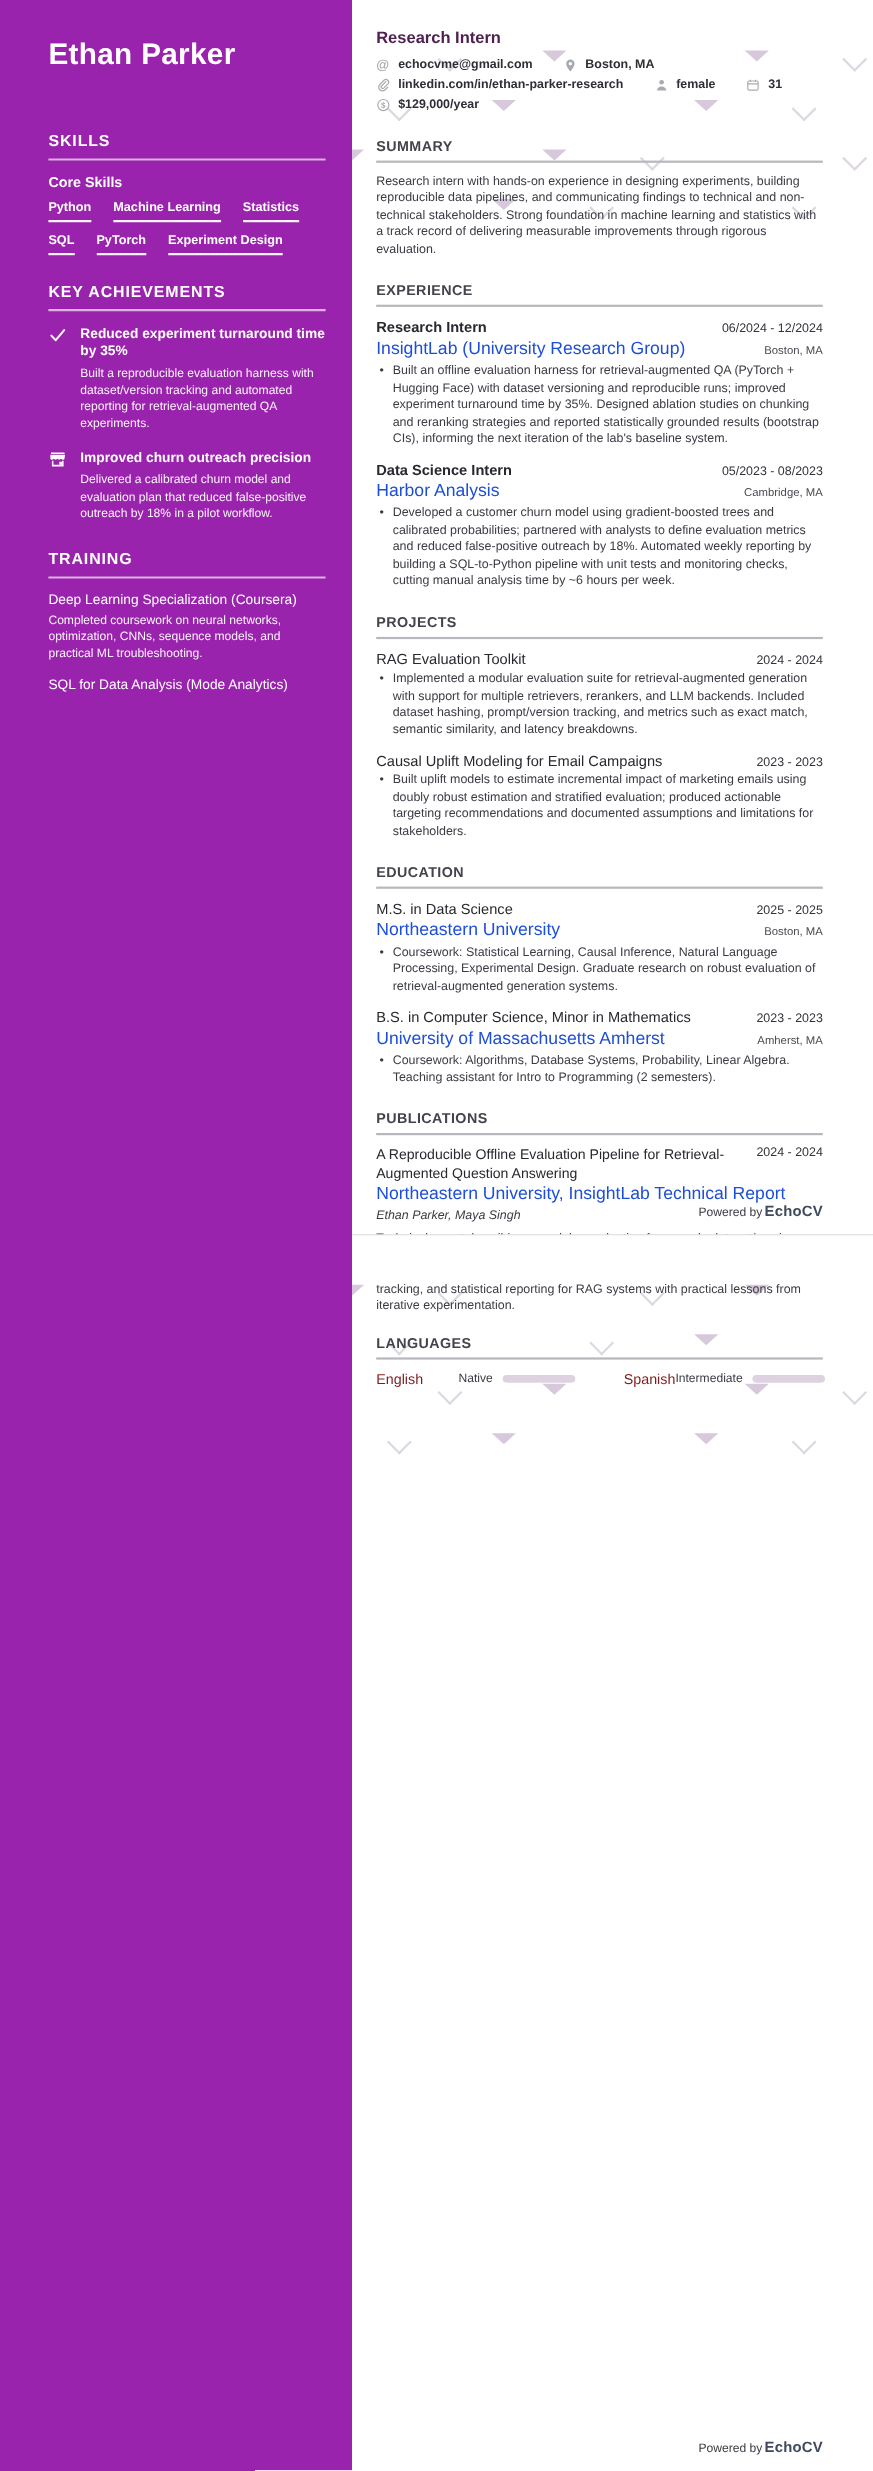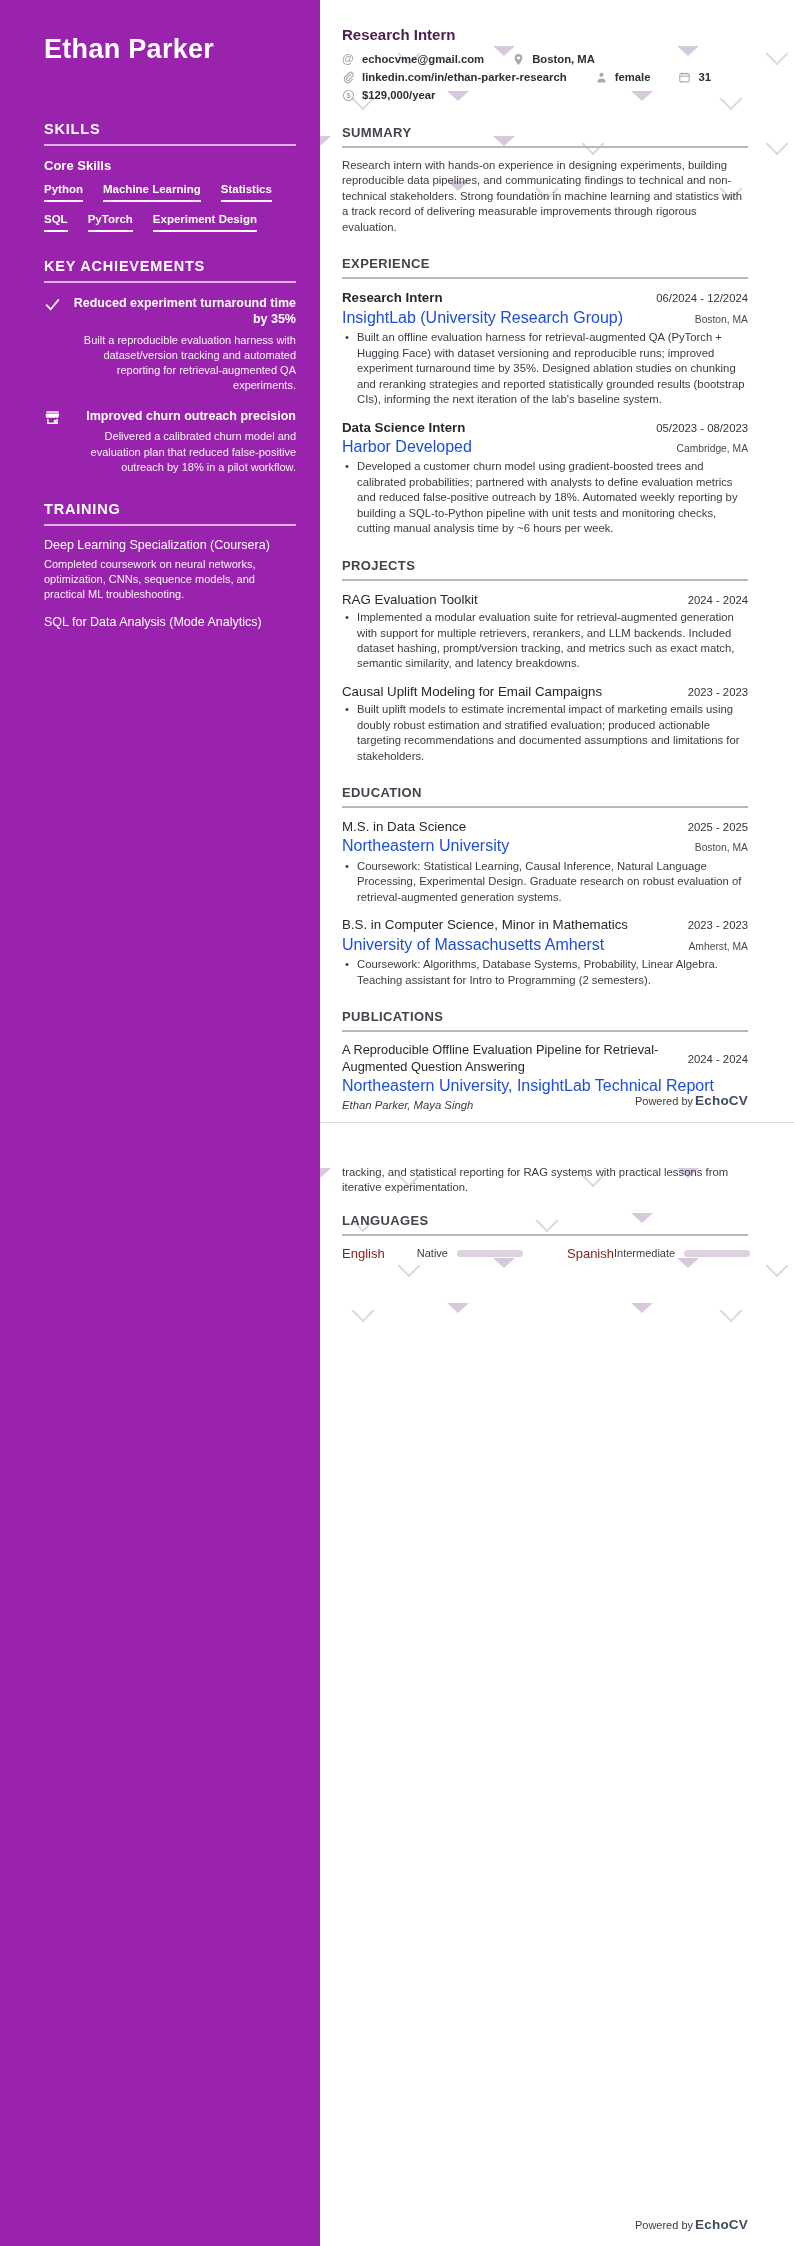--- a/index.html
+++ b/index.html
@@ -18,21 +18,21 @@
   
   .sidebar { position:absolute; left:0; top:0; width:320px; height:2246px; background:#9a23ad;
              color:#fff; z-index:2; padding:34px 24px 11px 44px; }
   .side-name { font-size:27px; font-weight:800; letter-spacing:.3px; margin-bottom:56px; }
   .side-heading { font-size:14.5px; font-weight:700; letter-spacing:.8px; }
   .side-hr { border:none; border-top:2px solid rgba(255,255,255,.65); margin:7px 0 12px; }
   .side-section { margin-bottom:26px; }
   .group-title { font-size:13px; font-weight:700; margin-bottom:10px; }
   .chips { display:flex; flex-wrap:wrap; column-gap:20px; row-gap:11px; }
   .chip { font-size:11.5px; font-weight:700; padding-bottom:5px; border-bottom:2px solid rgba(255,255,255,.95); }
-  .ach { display:flex; gap:2px; margin-bottom:15px;text-align:right; }
+  .ach { display:flex; gap:12px; margin-bottom:15px; }
   .ach-icon { flex:0 0 17px; width:17px; height:17px; margin-top:1px; }
   .ach-icon svg { width:17px; height:17px; display:block; }
   .ach-title { font-size:12.5px; font-weight:700; line-height:1.3; margin-bottom:5px; }
   .ach-desc, .tr-desc { font-size:11px; line-height:1.38; color:rgba(255,255,255,.95); }
   .tr-item { margin-bottom:13px; }
   .tr-title { font-size:12.5px; font-weight:400; margin-bottom:5px; }
 
   
   .pages { position:absolute; left:320px; top:0; width:474px; z-index:3; }
   .page { position:relative; width:474px; height:1123px; overflow:hidden; padding:0 46px 0 22px; }
@@ -257,21 +257,21 @@
             <li>Built an offline evaluation harness for retrieval-augmented QA (PyTorch + Hugging Face) with dataset versioning and reproducible runs; improved experiment turnaround time by 35%. Designed ablation studies on chunking and reranking strategies and reported statistically grounded results (bootstrap CIs), informing the next iteration of the lab's baseline system.</li>
           </ul>
         </div>
 
         <div class="item">
           <div class="row">
             <span class="item-title">Data Science Intern</span>
             <span class="item-dates">05/2023 - 08/2023</span>
           </div>
           <div class="row">
-            <span class="item-company">Harbor Developed</span>
+            <span class="item-company">Harbor Analysis</span>
             <span class="item-loc">Cambridge, MA</span>
           </div>
           <ul class="bullets">
             <li>Developed a customer churn model using gradient-boosted trees and calibrated probabilities; partnered with analysts to define evaluation metrics and reduced false-positive outreach by 18%. Automated weekly reporting by building a SQL-to-Python pipeline with unit tests and monitoring checks, cutting manual analysis time by ~6 hours per week.</li>
           </ul>
         </div>
       </div>
 
       <div class="section">
         <div class="sec-heading">PROJECTS</div>
@@ -329,21 +329,21 @@
             <li>Coursework: Algorithms, Database Systems, Probability, Linear Algebra. Teaching assistant for Intro to Programming (2 semesters).</li>
           </ul>
         </div>
       </div>
 
       <div class="section">
         <div class="sec-heading">PUBLICATIONS</div>
         <hr class="sec-hr">
 
         <div class="item">
-          <div class="row" style="align-items:center;">
+          <div class="row" style="align-items:flex-start;">
             <span class="item-title med" style="font-size:12.8px;">A Reproducible Offline Evaluation Pipeline for Retrieval-Augmented Question Answering</span>
             <span class="item-dates">2024 - 2024</span>
           </div>
           <div class="item-company">Northeastern University, InsightLab Technical Report</div>
           <div class="pub-authors">Ethan Parker, Maya Singh</div>
           <p class="body-text pub-desc">Technical report describing a modular evaluation framework, dataset/version</p>
         </div>
       </div>
 
       <div class="powered">

